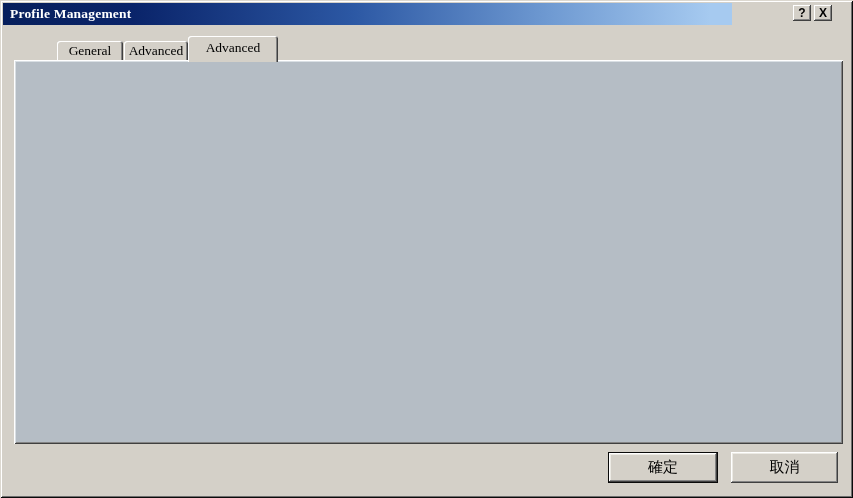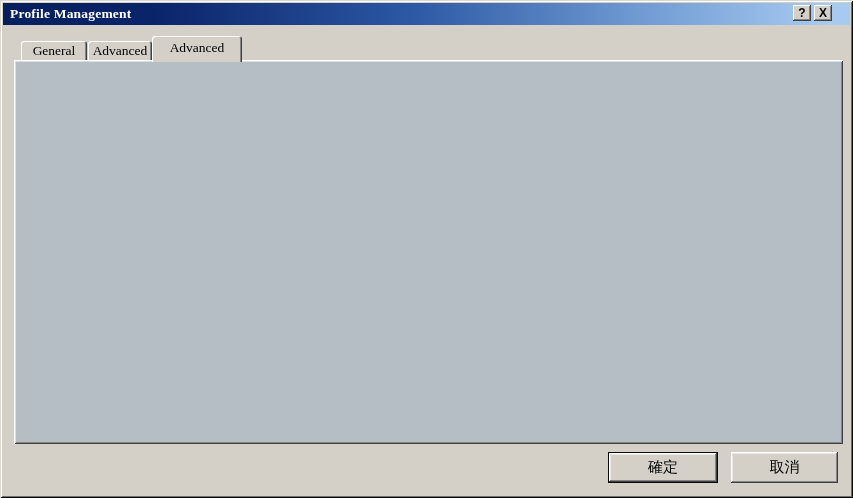--- a/index.html
+++ b/index.html
@@ -9,41 +9,41 @@
   .dialog {
     position: relative; width: 853px; height: 498px;
     background: #d4d0c8; overflow: hidden; color: #000;
     box-shadow: inset 1px 1px 0 #dcd8d0, inset -1px -1px 0 #0a0a0a,
                 inset 2px 2px 0 #ffffff, inset -2px -2px 0 #6e6e6e;
     font-size: 14px;
   }
 
   
   .titlebar {
-    position: absolute; left: 3px; top: 3px; width: 847px; height: 22px;
+    position: absolute; left: 3px; top: 3px; width: 729px; height: 22px;
     background: linear-gradient(to right, #071f5c 0%, #0a246a 18%, #2c58a4 48%, #6f9ad2 75%, #a6caf0 97%);
     display: flex; align-items: center; padding-left: 7px;
   }
   .titlebar .title { color: #fff; font-weight: bold; font-size: 13.5px; letter-spacing: .2px; }
   .tb-btn {
     position: absolute; top: 5px; width: 18px; height: 16px;
     background: #d4d0c8; display: flex; align-items: center; justify-content: center;
     font-family: "Liberation Sans", sans-serif; font-weight: bold; font-size: 12px; line-height: 1;
     box-shadow: inset -1px -1px 0 #404040, inset 1px 1px 0 #ffffff, inset -2px -2px 0 #848484;
     cursor: default;
   }
   .tb-help  { left: 793px; }
   .tb-close { left: 814px; }
 
   
   .tab {
     position: absolute; background: #d4d0c8; text-align: center; font-size: 13.5px;
     border-radius: 3px 3px 0 0;
     box-shadow: inset 1px 1px 0 #ffffff, inset -1px 0 0 #404040, inset -2px 0 0 #848484;
-    display: flex; align-items: center; justify-content: center;
+    display: flex; align-items: center; justify-content: center; margin-left: 36px;
   }
   .tab-inactive { top: 41px; height: 19px; z-index: 1; }
   .tab-active   { top: 36px; height: 26px; z-index: 5; padding-bottom: 3px; }
   #tab-general  { left: 21px;  width: 66px; }
   #tab-security { left: 88px;  width: 64px; }
   #tab-advanced { left: 152px; width: 90px; }
 
   
   .tab-page {
     position: absolute; left: 14px; top: 60px; width: 829px; height: 384px;

